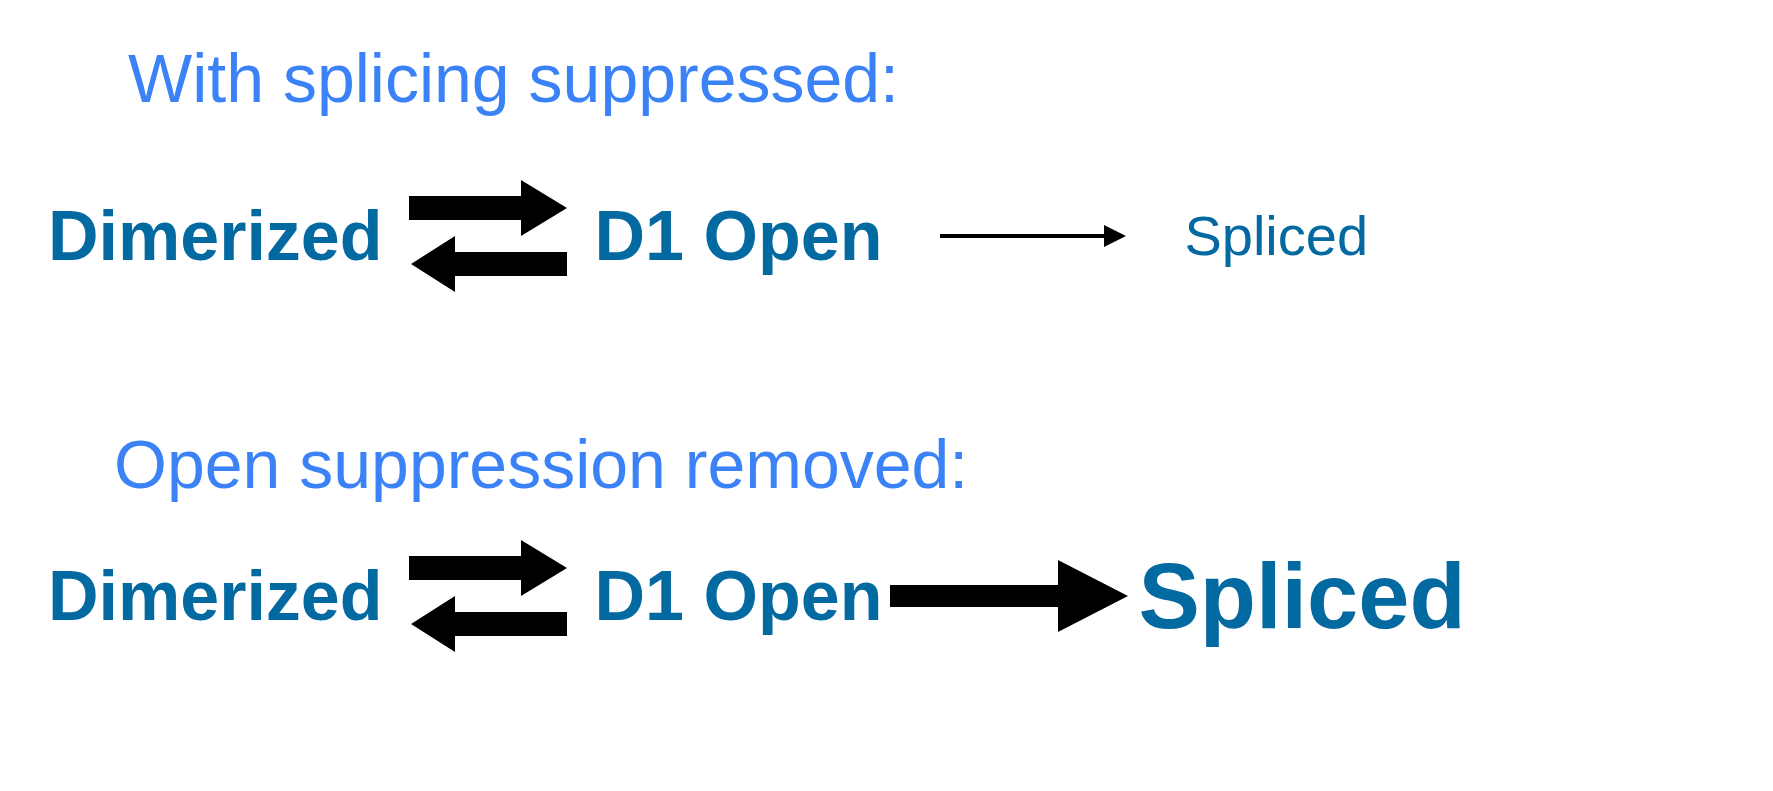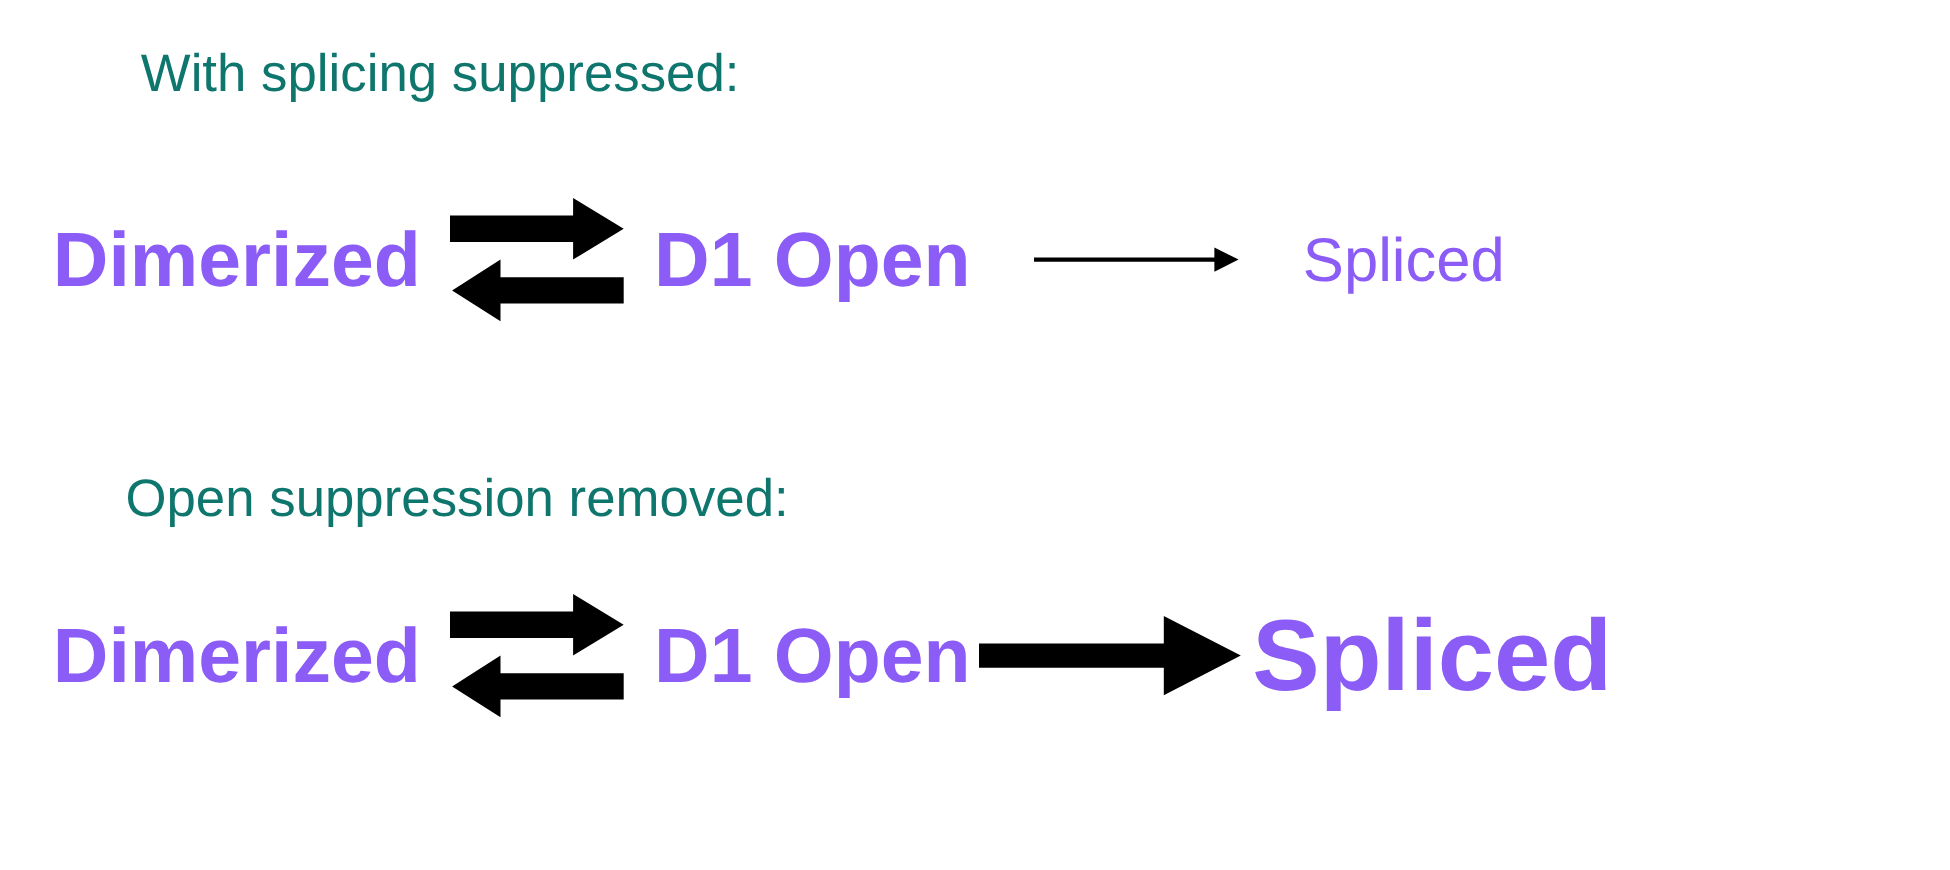--- a/index.html
+++ b/index.html
@@ -19,39 +19,39 @@
 
   .panel {
     position: absolute;
     left: 0;
     width: 1773px;
   }
 
   .caption {
     position: absolute;
     font-weight: 400;
-    font-size: 48px;
+    font-size: 68px;
     line-height: 1;
     letter-spacing: 0px;
     white-space: nowrap;
-    color: #0f766e;
+    color: #3b82f6;
   }
 
   .reaction-row {
     position: absolute;
     display: flex;
     align-items: center;
     white-space: nowrap;
   }
 
   .species {
     font-weight: 700;
     line-height: 1;
     white-space: nowrap;
-    color: #8b5cf6;
+    color: #0369a1;
   }
 
   .species.plain {
     font-weight: 400;
   }
 
   
   .equilibrium {
     position: relative;
     display: inline-block;

